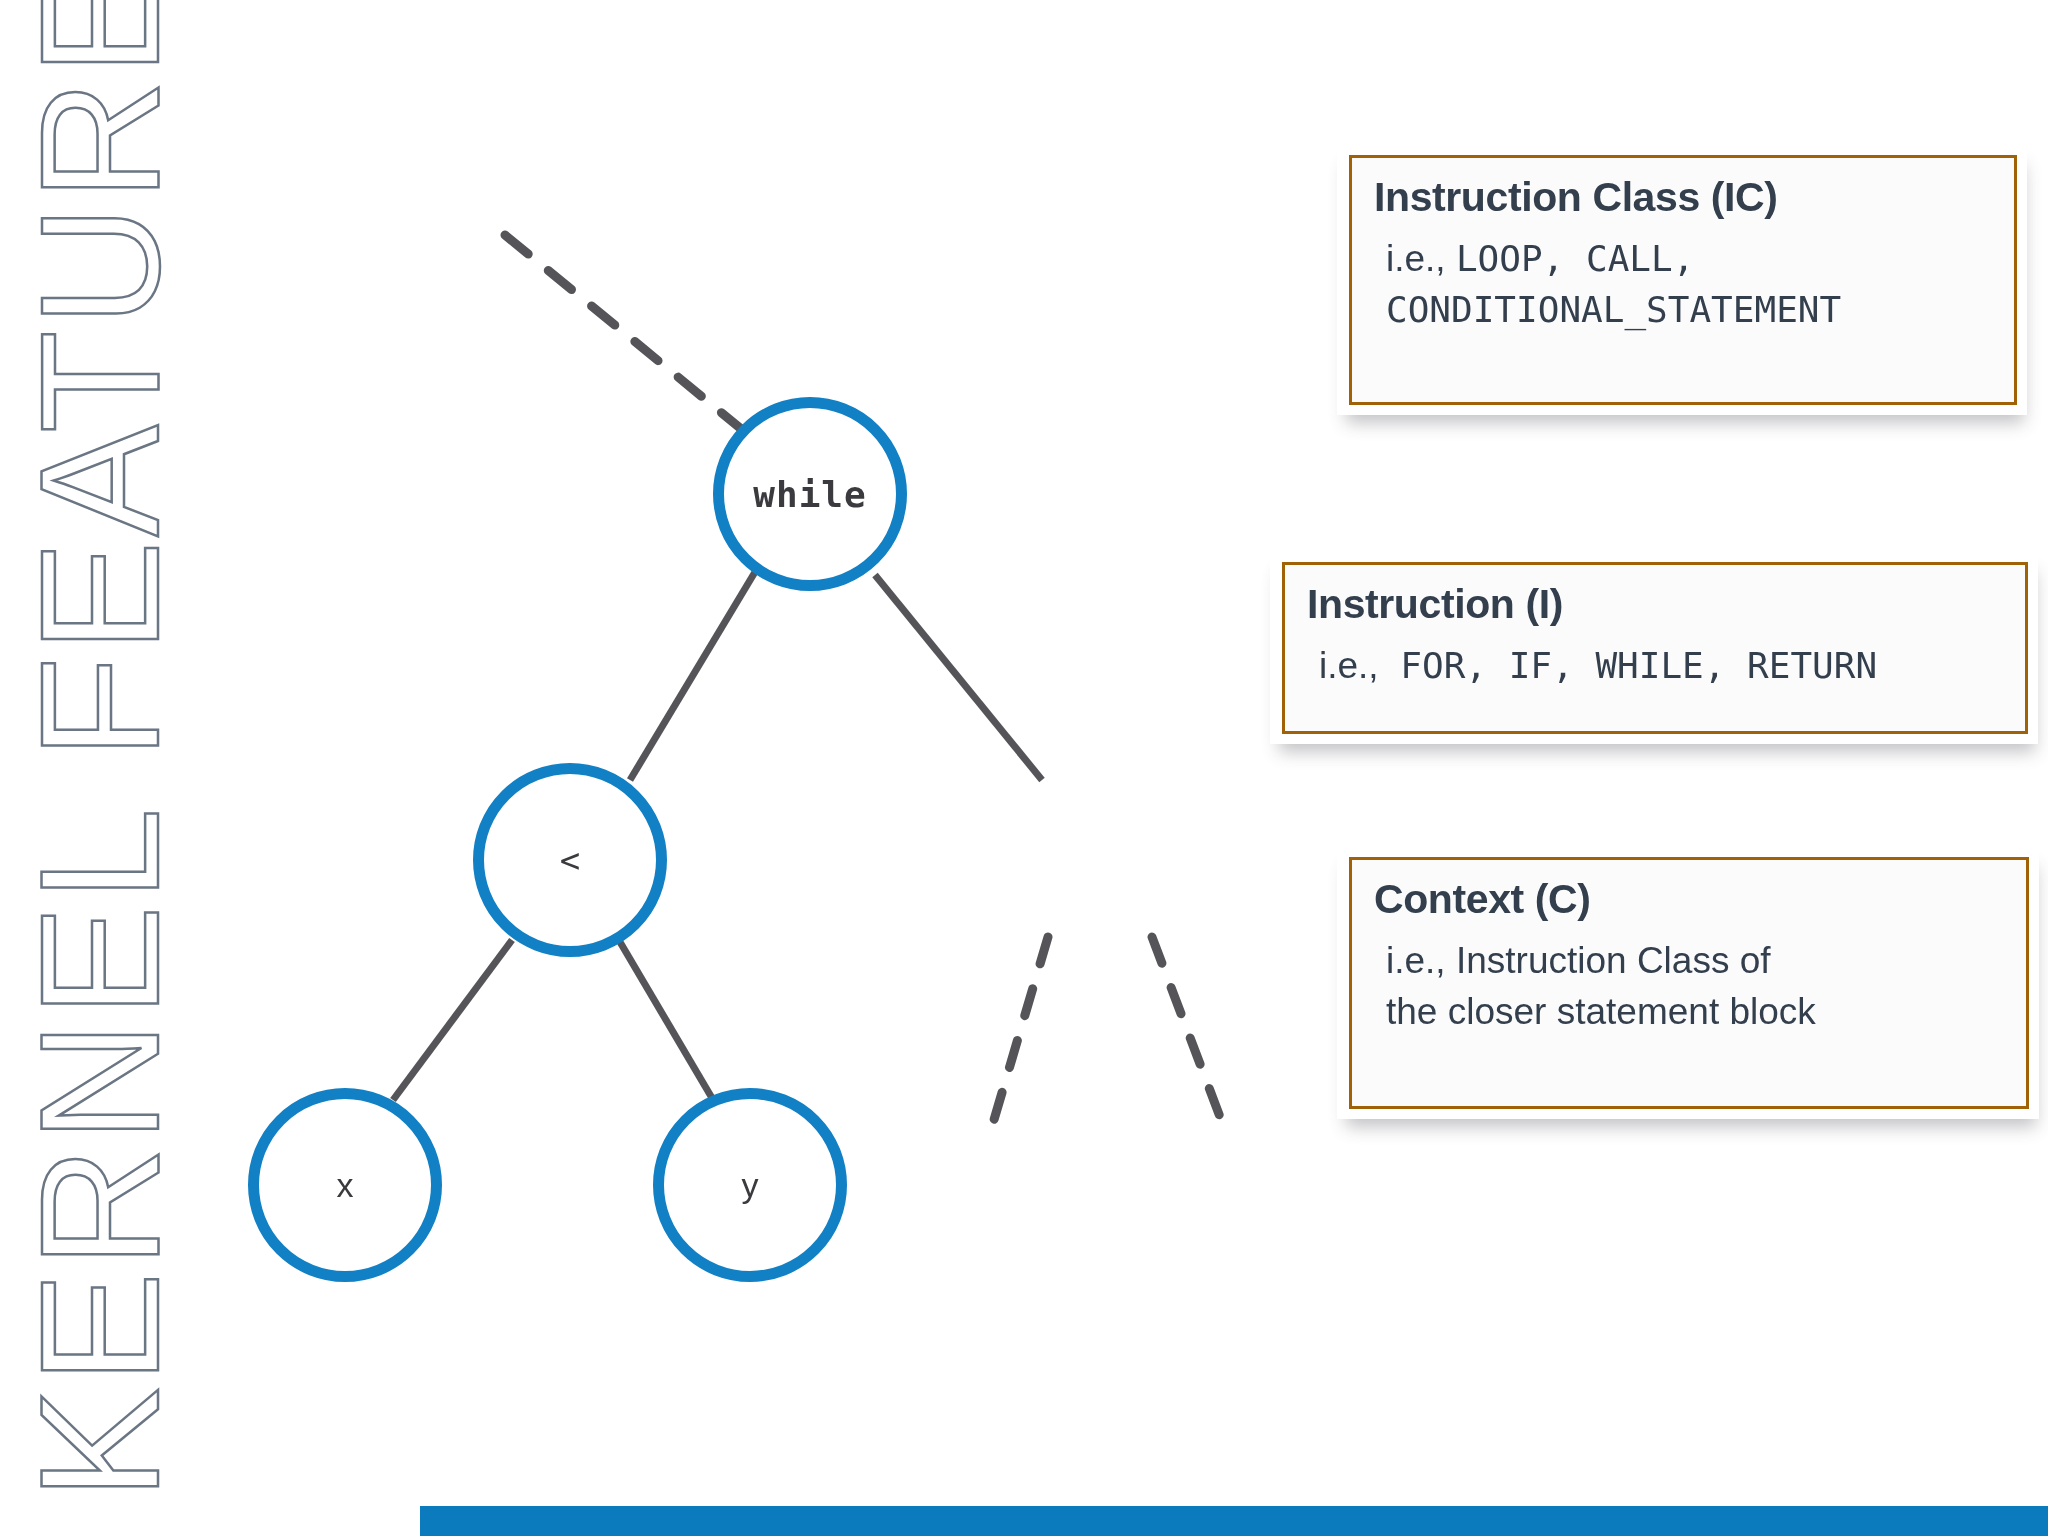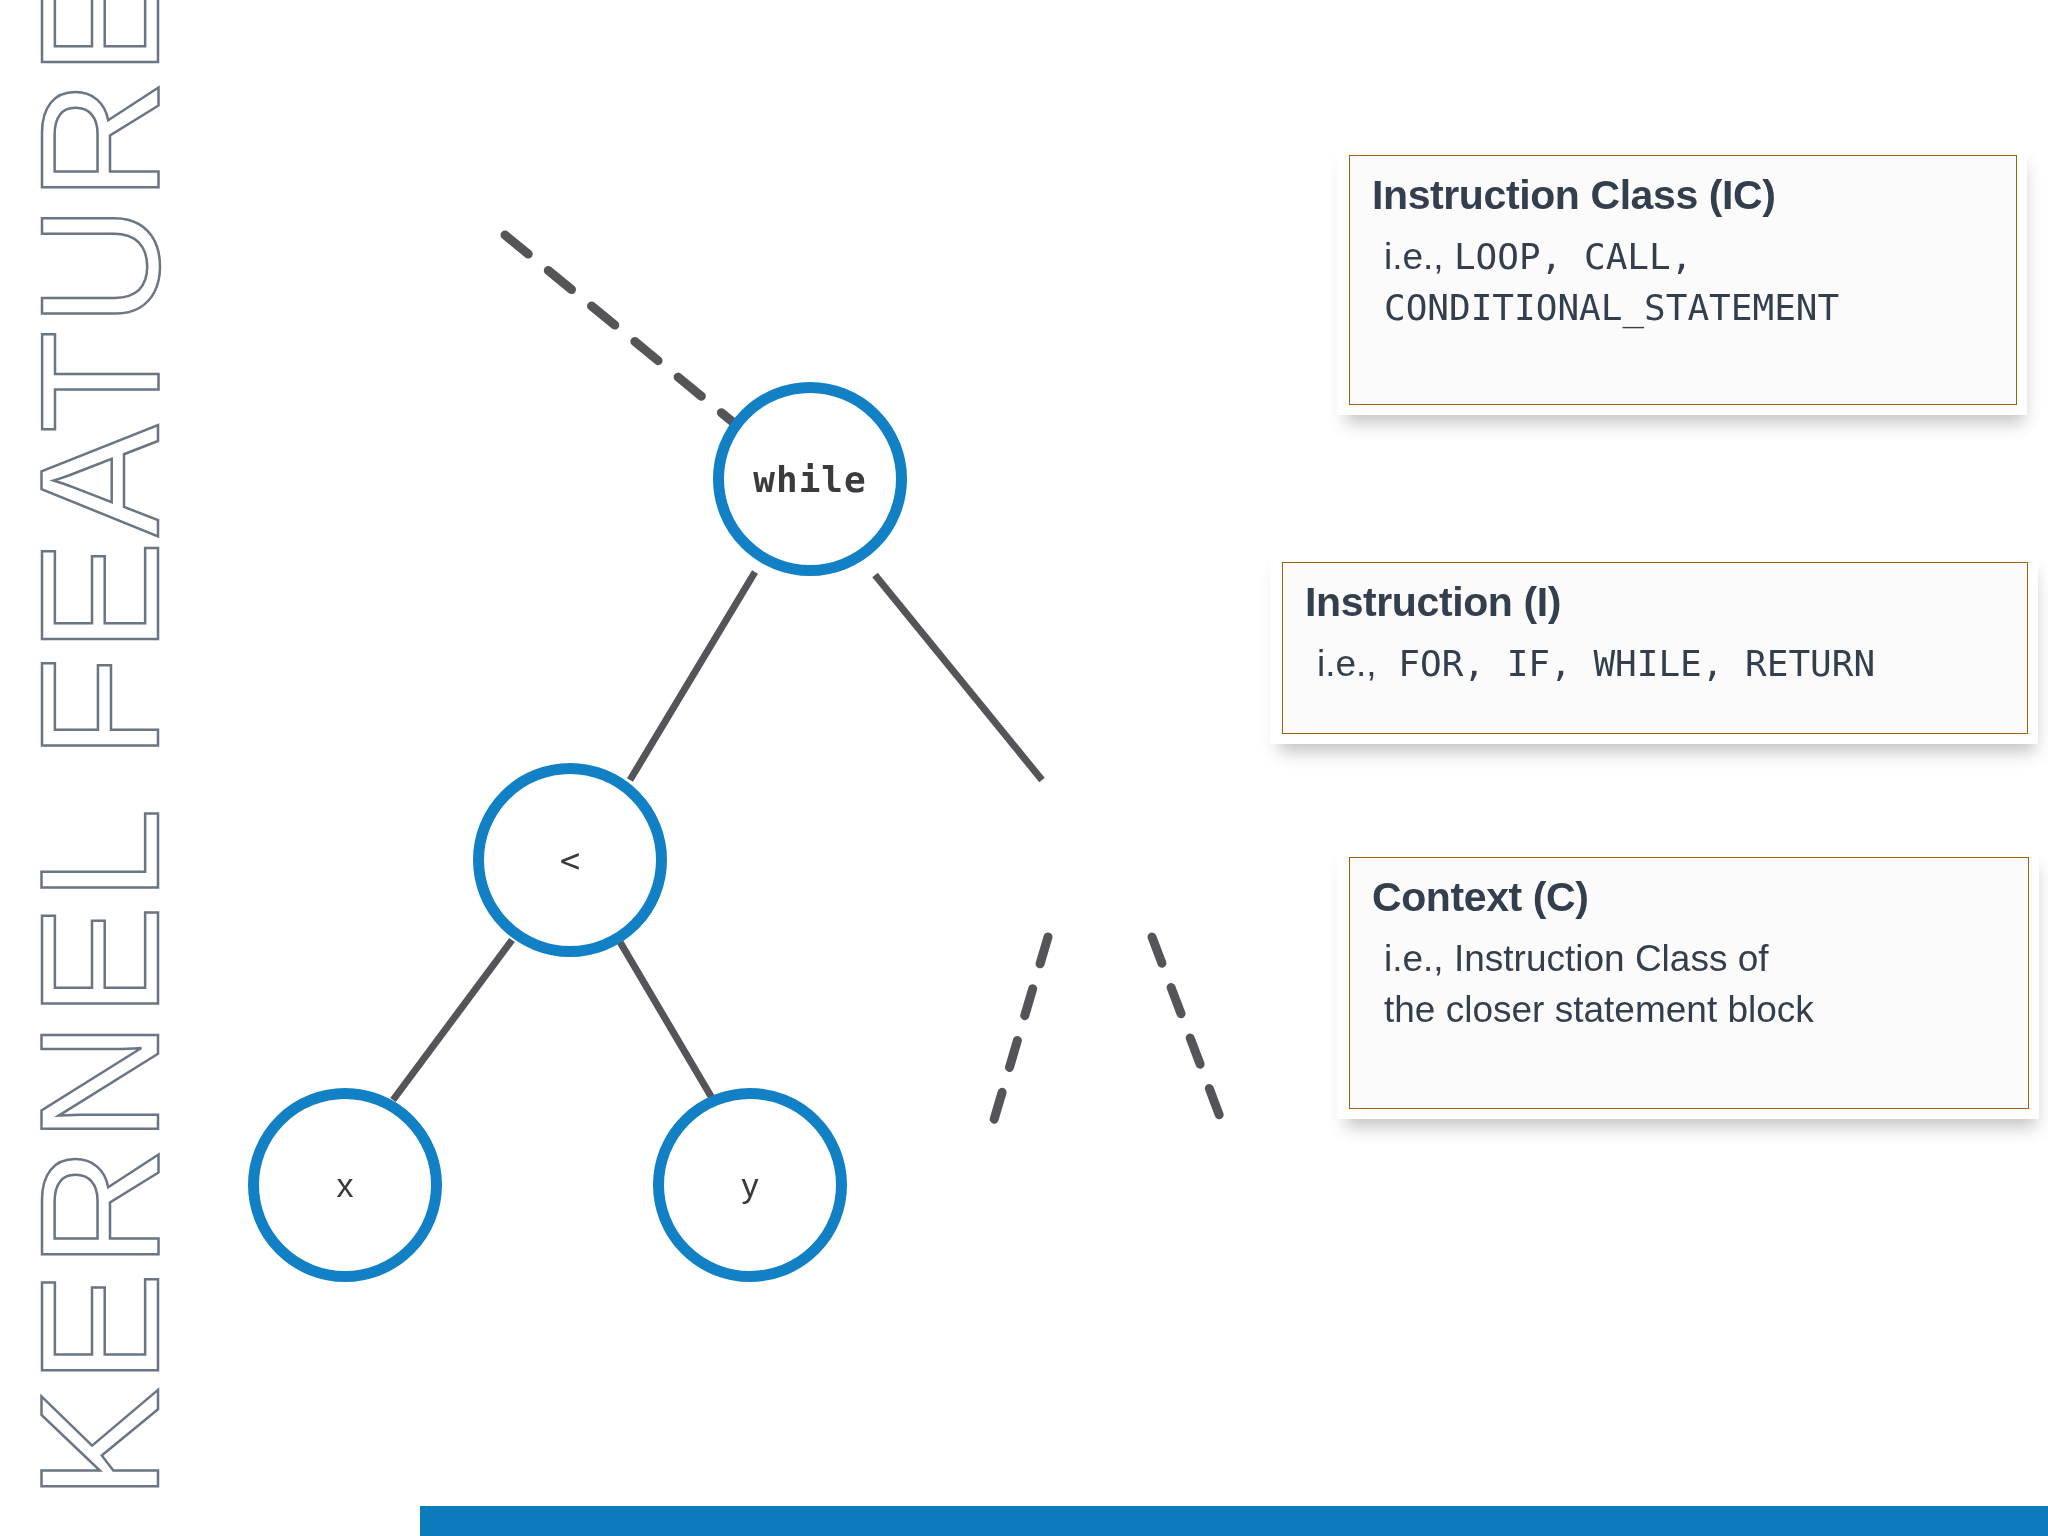--- a/index.html
+++ b/index.html
@@ -89,21 +89,21 @@
 
   
   .callout {
     position: absolute;
     background: #ffffff;
     padding: 10px 10px 10px 12px;
     box-sizing: border-box;
     box-shadow: 3px 14px 16px -6px rgba(60,60,70,0.30);
   }
   .callout-inner {
-    border: 1px solid #a16207;
+    border: 3px solid #a16207;
     background: #fbfbfc;
     padding: 16px 22px 22px 22px;
     box-sizing: border-box;
     height: 100%;
   }
   .callout-title {
     font-family: "Liberation Sans", sans-serif;
     font-weight: 700;
     font-size: 41px;
     color: #333f4d;
@@ -141,21 +141,21 @@
     <line x1="875" y1="575" x2="1042" y2="780" stroke="#555559" stroke-width="7"></line>
 
     <line x1="512" y1="940" x2="393" y2="1100" stroke="#555559" stroke-width="7"></line>
 
     <line x1="620" y1="942" x2="712" y2="1098" stroke="#555559" stroke-width="7"></line>
 
     <line x1="1048" y1="937" x2="988" y2="1140" stroke="#555559" stroke-width="9" stroke-linecap="round" stroke-dasharray="28 26"></line>
     <line x1="1152" y1="937" x2="1228" y2="1138" stroke="#555559" stroke-width="9" stroke-linecap="round" stroke-dasharray="28 26"></line>
   </svg>
 
-  <div class="tree-node mono" style="left:713px; top:382px; width:194px; height:194px;align-items:center;">
+  <div class="tree-node mono" style="left:713px; top:397px; width:194px; height:194px;align-items:center;">
     <span>while</span>
   </div>
 
   <div class="tree-node op" style="left:473px; top:763px; width:194px; height:194px;">
     <span>&lt;</span>
   </div>
 
 
   <div class="tree-node plain" style="left:248px; top:1088px; width:194px; height:194px;">
     <span>x</span>

